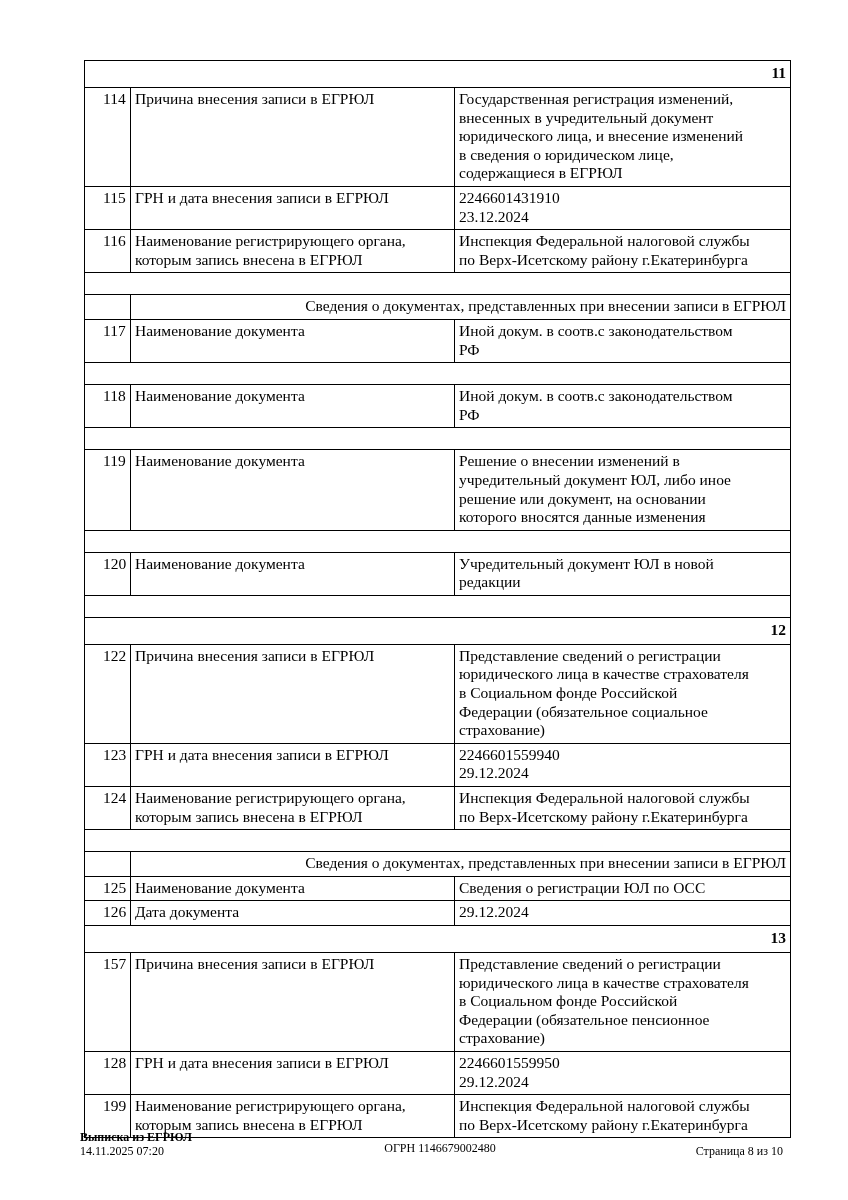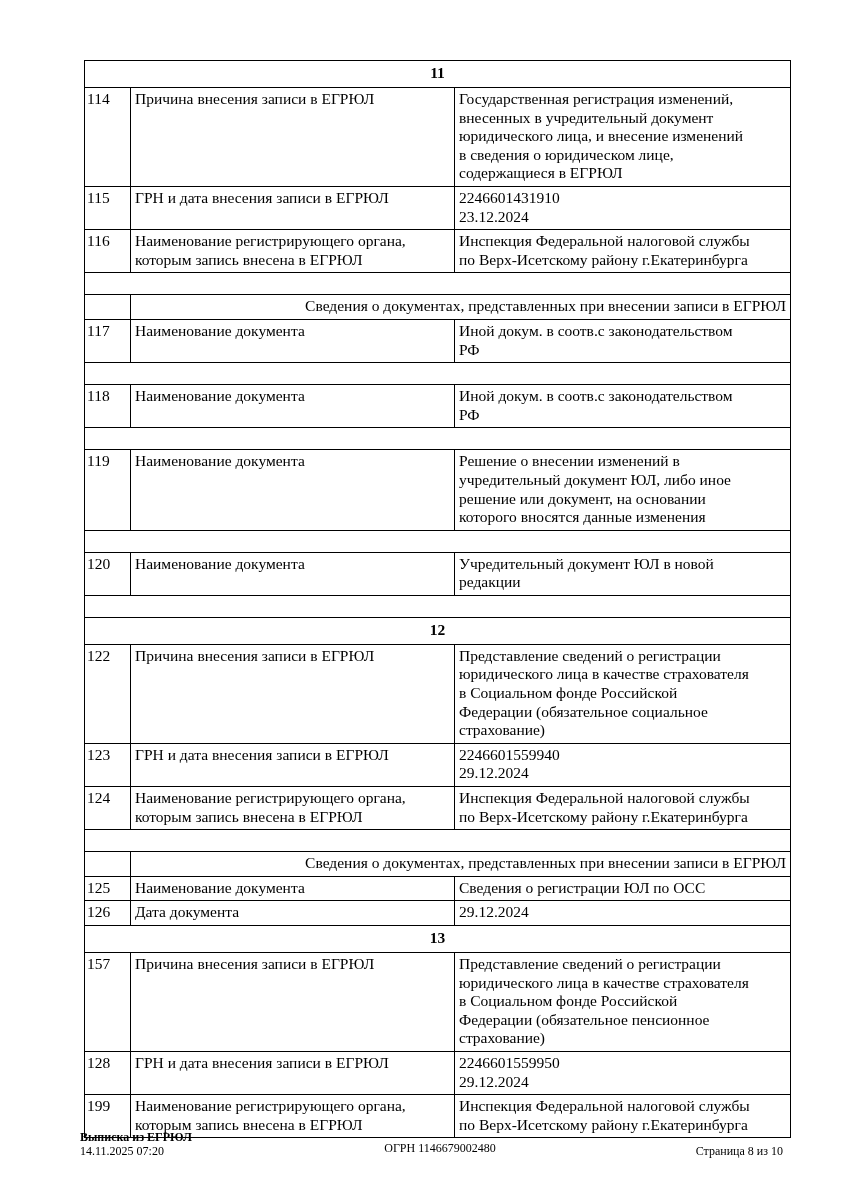--- a/index.html
+++ b/index.html
@@ -26,26 +26,26 @@
 
   td {
     border: 1px solid #000;
     vertical-align: top;
     font-size: 15.5px;
     line-height: 18.6px;
     padding: 2px 4px 3px 4px;
     white-space: pre-line;
     overflow: hidden;
   }
-  td.num { padding-left: 2px; }
+  td.num { padding-left: 18px; }
   td.section-cell {
-    text-align: center;
+    text-align: right;
     font-weight: bold;
     height: 27px;
-    padding: 3px 12px;
+    padding: 3px 4px;
     white-space: normal;
   }
   td.spacer-cell { height: 22px; padding: 0; }
   td.group-num { padding: 0; }
   td.group-cell { height: 24px; text-align: right; }
 
   .footer {
     position: absolute;
     left: 80px; right: 48px; top: 1131px;
     font-size: 12px;

